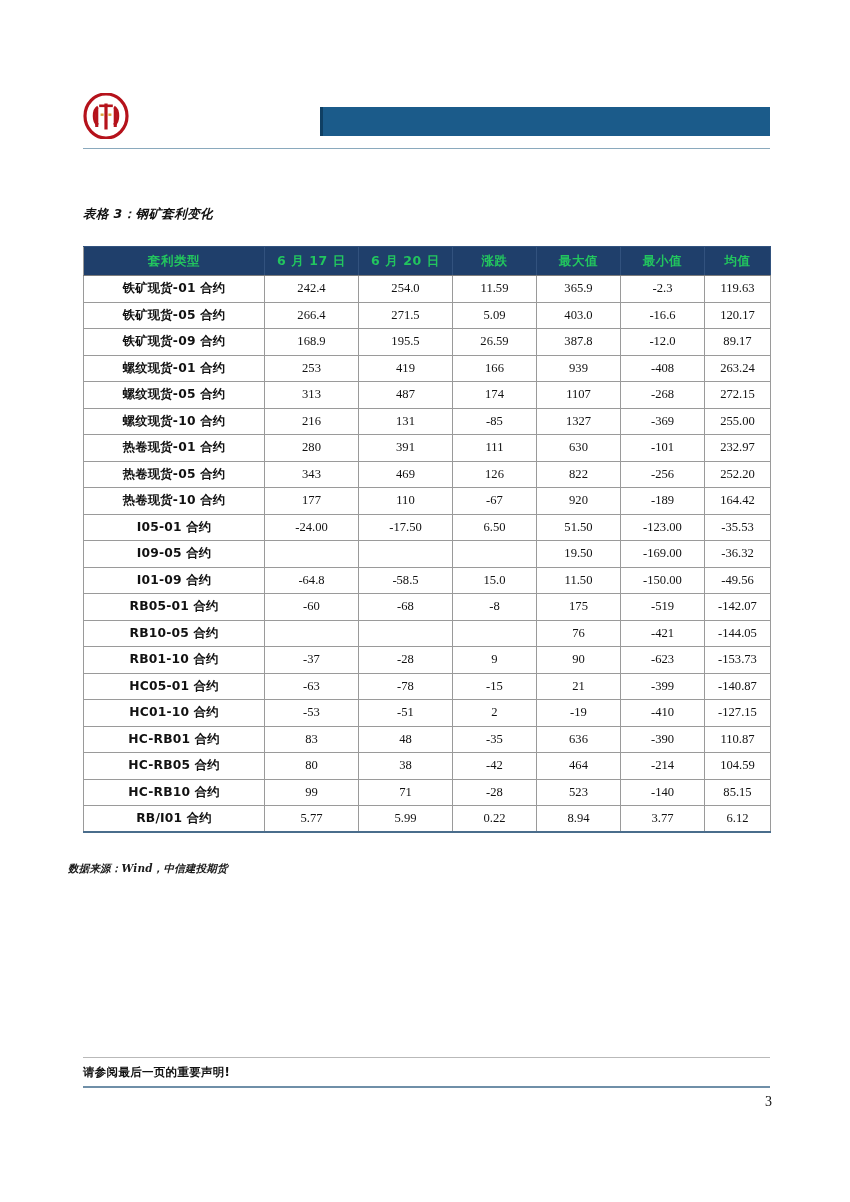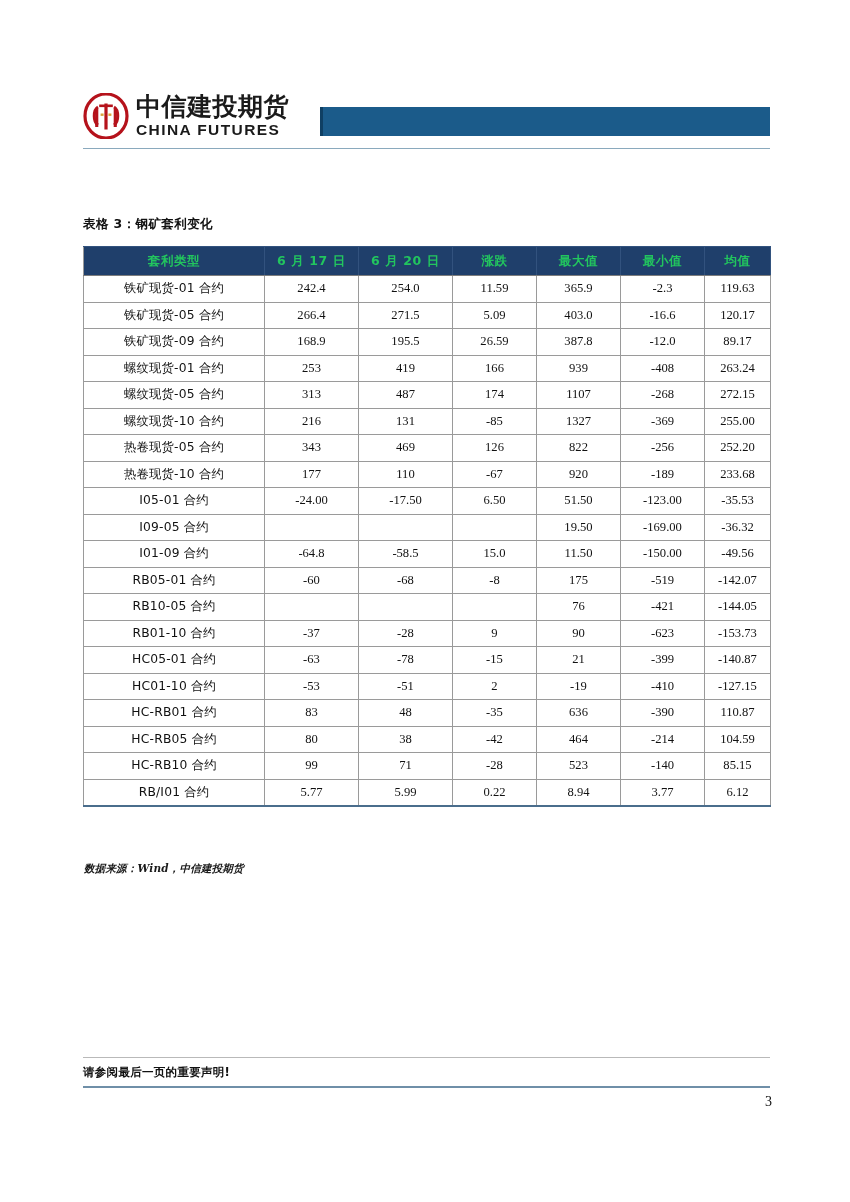--- a/index.html
+++ b/index.html
@@ -75,26 +75,27 @@
     top: 148px;
     width: 687px;
     height: 0;
     border-top: 1.4px solid #8aa9bd;
   }
 
   
   .table-caption {
     position: absolute;
     left: 83px;
-    top: 216px;
+    top: 206px;
     font-family: "DejaVu Sans", sans-serif;
     font-size: 12.5px;
     font-weight: bold;
     color: #111;
     letter-spacing: 0.4px;
+    font-style: italic;
   }
 
   
   .table-wrap {
     position: absolute;
     left: 83px;
     top: 246px;
     width: 687px;
   }
   table.arb {
@@ -119,21 +120,21 @@
     font-family: "DejaVu Sans", sans-serif;
     font-weight: bold;
     font-size: 12.5px;
     border: 1px solid #32527e;
     border-bottom: 1px solid #7d7d7d;
     letter-spacing: 0.6px;
     height: 29px;
   }
   table.arb tbody td.label {
     font-family: "DejaVu Sans", sans-serif;
-    font-weight: normal;
+    font-weight: bold;
     font-size: 12.3px;
     letter-spacing: 0.2px;
   }
   table.arb tbody td.num {
     font-family: "Liberation Serif", serif;
     font-size: 12.6px;
   }
   table.arb tbody tr:last-child td { border-bottom: 2px solid #4a6d8c; }
   table.arb thead tr th:first-child { border-left: 1px solid #9a9a9a; }
 
@@ -142,21 +143,21 @@
   col.c1 { width: 94px; }
   col.c2 { width: 94px; }
   col.c3 { width: 84px; }
   col.c4 { width: 84px; }
   col.c5 { width: 84px; }
   col.c6 { width: 66px; }
 
   
   .source-note {
     position: absolute;
-    left: 84px;
+    left: 68px;
     top: 862px;
     font-family: "DejaVu Serif", serif;
     font-style: italic;
     font-weight: bold;
     font-size: 10.5px;
     color: #1a1a1a;
     letter-spacing: 0.2px;
   }
 
   
@@ -209,24 +210,20 @@
 
           <path d="M15 14 C10 17 10 29 15 32" fill="none" stroke="#b5121b" stroke-width="3"></path>
           <path d="M31 14 C36 17 36 29 31 32" fill="none" stroke="#b5121b" stroke-width="3"></path>
           <rect x="12.2" y="16" width="3.1" height="18" fill="#b5121b"></rect>
           <rect x="21.4" y="10.5" width="3.2" height="26" fill="#b5121b"></rect>
           <rect x="30.7" y="16" width="3.1" height="18" fill="#b5121b"></rect>
           <rect x="16.2" y="11.5" width="13.6" height="2.6" fill="#b5121b"></rect>
           <rect x="17.6" y="20.5" width="3.0" height="2.4" fill="#d8a23a"></rect>
           <rect x="25.4" y="20.5" width="3.0" height="2.4" fill="#d8a23a"></rect>
         </svg>
-      </div>
-      <div class="logo-text">
-        <span class="logo-cn">中信建投期货</span>
-        <span class="logo-en">CHINA FUTURES</span>
       </div>
     </div>
 
     <div class="header-bar"></div>
   </div>
   <div class="header-rule"></div>
 
   <div class="table-caption">表格 3：钢矿套利变化</div>
 
   <div class="table-wrap">
@@ -300,36 +297,45 @@
           <tr>
             <td class="label">螺纹现货-10 合约</td>
             <td class="num">216</td>
             <td class="num">131</td>
             <td class="num">-85</td>
             <td class="num">1327</td>
             <td class="num">-369</td>
             <td class="num">255.00</td>
           </tr>
           <tr>
+            <td class="label">热卷现货-01 合约</td>
+            <td class="num">280</td>
+            <td class="num">391</td>
+            <td class="num">111</td>
+            <td class="num">630</td>
+            <td class="num">-101</td>
+            <td class="num">232.97</td>
+          </tr>
+          <tr>
             <td class="label">热卷现货-05 合约</td>
             <td class="num">343</td>
             <td class="num">469</td>
             <td class="num">126</td>
             <td class="num">822</td>
             <td class="num">-256</td>
             <td class="num">252.20</td>
           </tr>
           <tr>
             <td class="label">热卷现货-10 合约</td>
             <td class="num">177</td>
             <td class="num">110</td>
             <td class="num">-67</td>
             <td class="num">920</td>
             <td class="num">-189</td>
-            <td class="num">233.68</td>
+            <td class="num">164.42</td>
           </tr>
           <tr>
             <td class="label">I05-01 合约</td>
             <td class="num">-24.00</td>
             <td class="num">-17.50</td>
             <td class="num">6.50</td>
             <td class="num">51.50</td>
             <td class="num">-123.00</td>
             <td class="num">-35.53</td>
           </tr>

